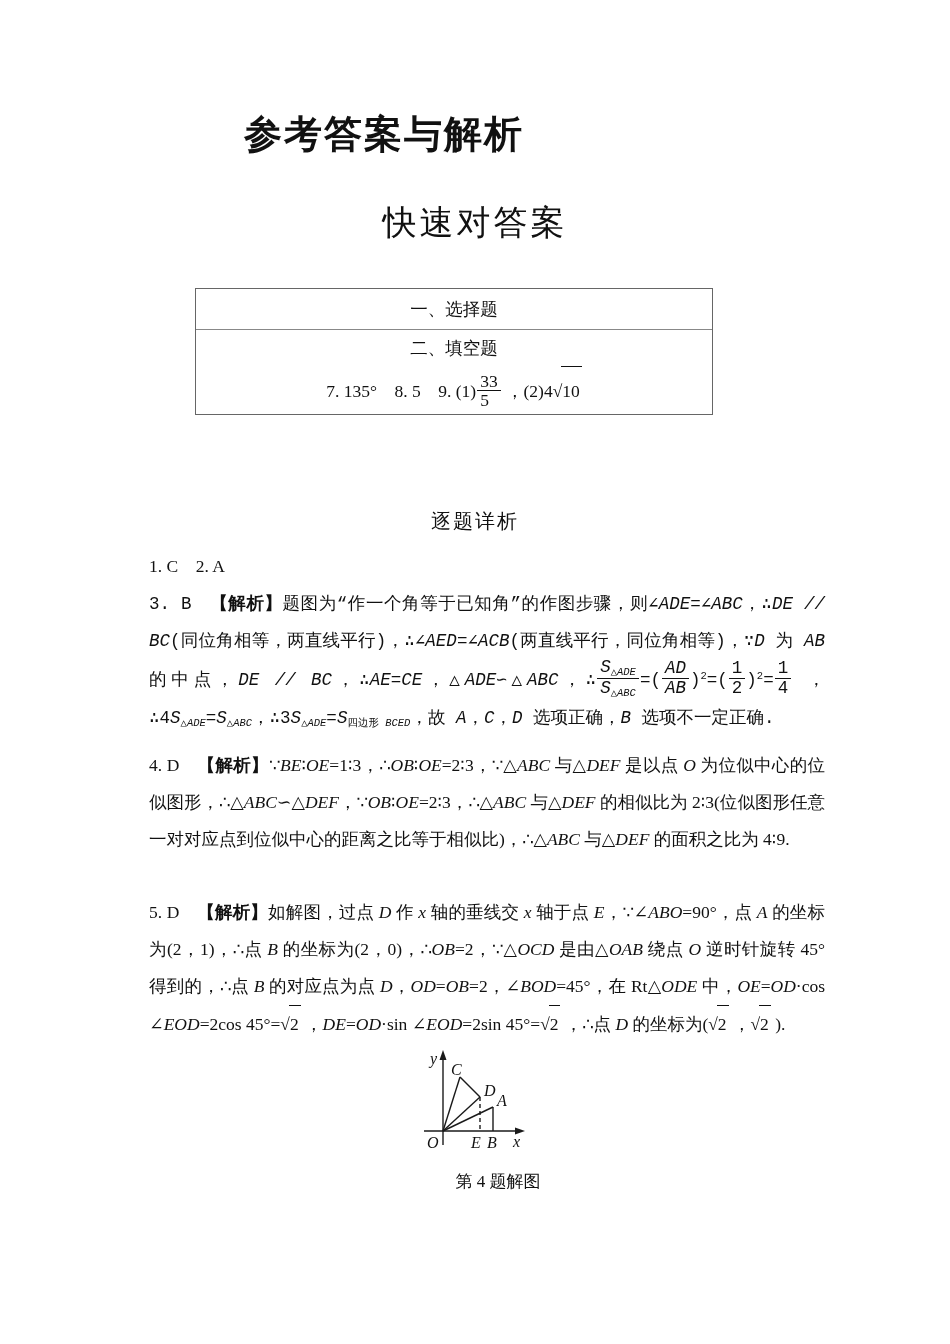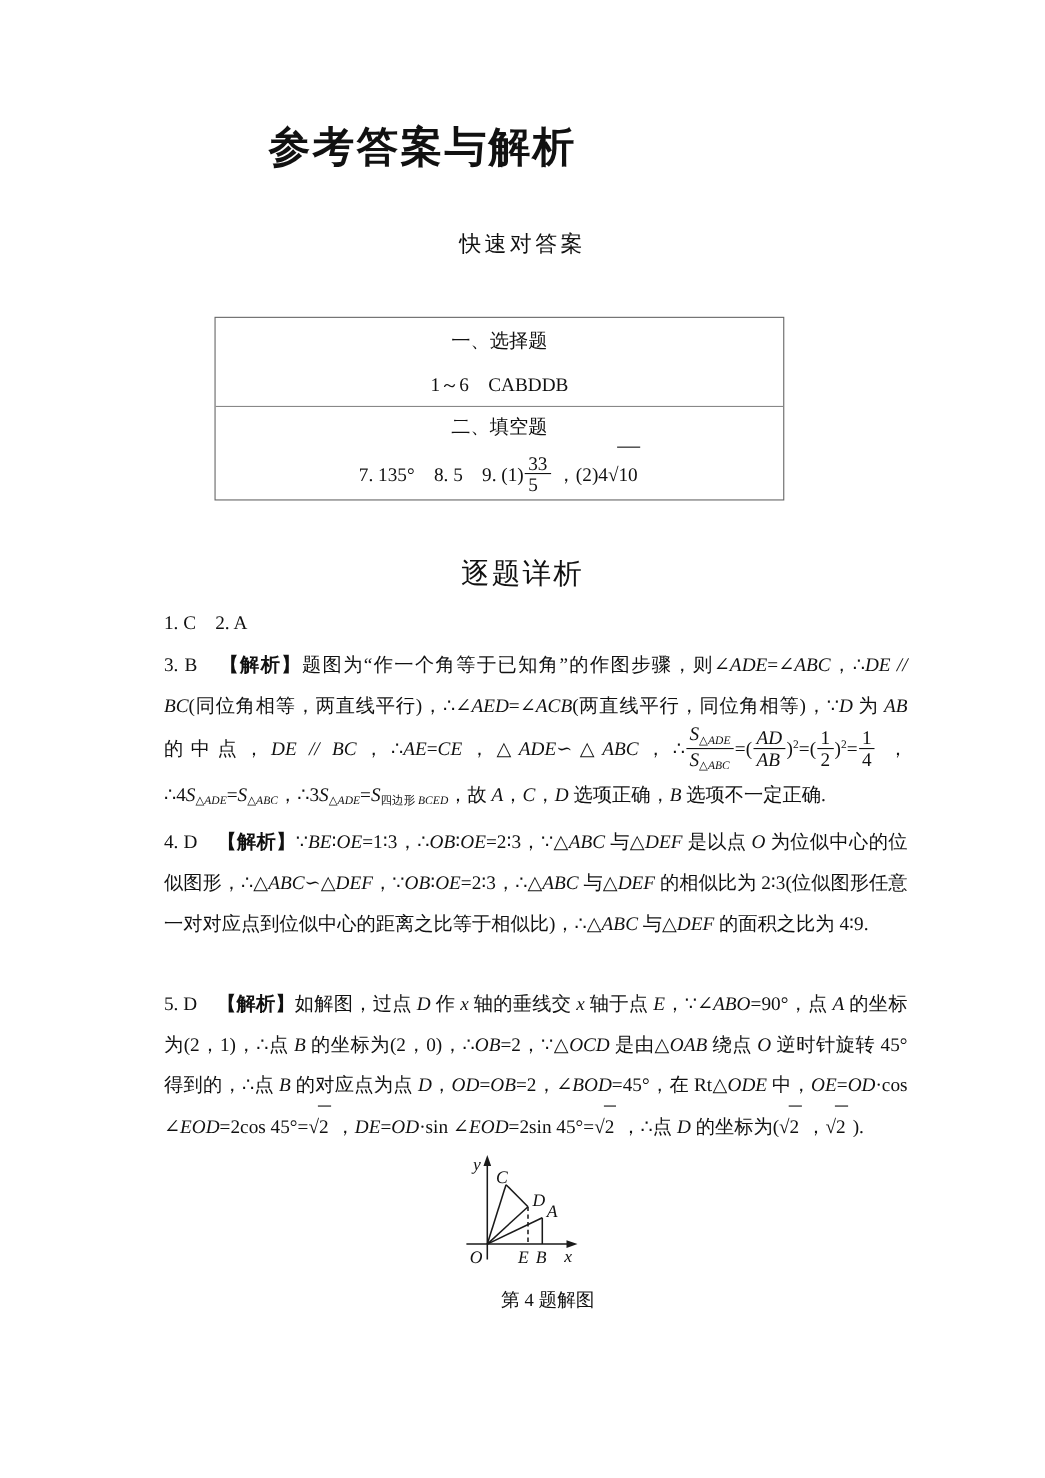--- a/index.html
+++ b/index.html
@@ -9,44 +9,44 @@
     color:#111;font-size:17.5px;
   }
   .abs{position:absolute;}
   .doc-title{
     top:112px;left:0;width:768px;text-align:center;
     font-size:38px;font-weight:bold;letter-spacing:2px;line-height:44px;
   }
   .doc-subtitle{
     top:205px;left:0;width:950px;text-align:center;
     font-family:"Liberation Sans","DejaVu Sans",sans-serif;
-    font-size:20px;font-weight:500;letter-spacing:3px;line-height:34px;
+    font-size:34px;font-weight:500;letter-spacing:3px;line-height:34px;
   }
   .qtable{
     left:195px;top:288px;width:518px;
     border:1.5px solid #666;box-sizing:border-box;
   }
   .trow{border-bottom:1.5px solid #888;}
   .trow:last-child{border-bottom:none;}
   .tline{text-align:center;}
   .row1 .tline{height:40px;line-height:40px;}
   .row2 .l1{height:36px;line-height:36px;}
   .row2 .l2{height:48px;line-height:48px;}
   .row3 .tline{height:42px;line-height:42px;}
   .h2-heading{
     top:504px;left:0;width:950px;text-align:center;
     font-family:"Liberation Sans","DejaVu Sans",sans-serif;
-    font-size:26px;font-weight:500;letter-spacing:2px;line-height:34px;
+    font-size:20px;font-weight:500;letter-spacing:2px;line-height:34px;
   }
   .para{
     left:137px;width:676px;line-height:37px;
     text-align:justify;margin:12px;
   }
   .p1{top:536px;}
-  .p2{top:574px;}
+  .p2{top:574px;font-family:Liberation Mono, monospace;}
   .p3{top:735px;}
   .p4{top:882px;}
   
   .it{font-style:italic;}
   .bd{font-weight:bold;}
   .sp{font-size:0.6em;vertical-align:0.55em;line-height:1;}
   .sb{font-size:0.6em;vertical-align:-0.3em;line-height:1;}
   .frac{
     display:inline-block;text-align:left;vertical-align:middle;
     line-height:1.08;margin:0 1px;position:relative;top:-2px;
@@ -70,21 +70,20 @@
 </head>
 <body>
 
 <div class="abs doc-title">参考答案与解析</div>
 
 <div class="abs doc-subtitle">快速对答案</div>
 
 <div class="abs qtable">
   <div class="trow row1">
     <div class="tline">一、选择题</div>
-    <div class="tline"><span>1～6　CABDDB</span></div>
   </div>
   <div class="trow row2">
     <div class="tline l1">二、填空题</div>
     <div class="tline l2"><span>7. 135°　8. 5　9. (1)</span><span class="frac"><span class="fr-n"><span>33</span></span><span class="fr-d"><span>5</span></span></span><span> ，(2)4</span><span class="sqrt"><span class="rad">√</span><span class="vinc"><span>10</span></span></span></div>
   </div>
 </div>
 
 <div class="abs h2-heading">逐题详析</div>
 
 <p class="abs para p1"><span>1. C　2. A</span></p>

